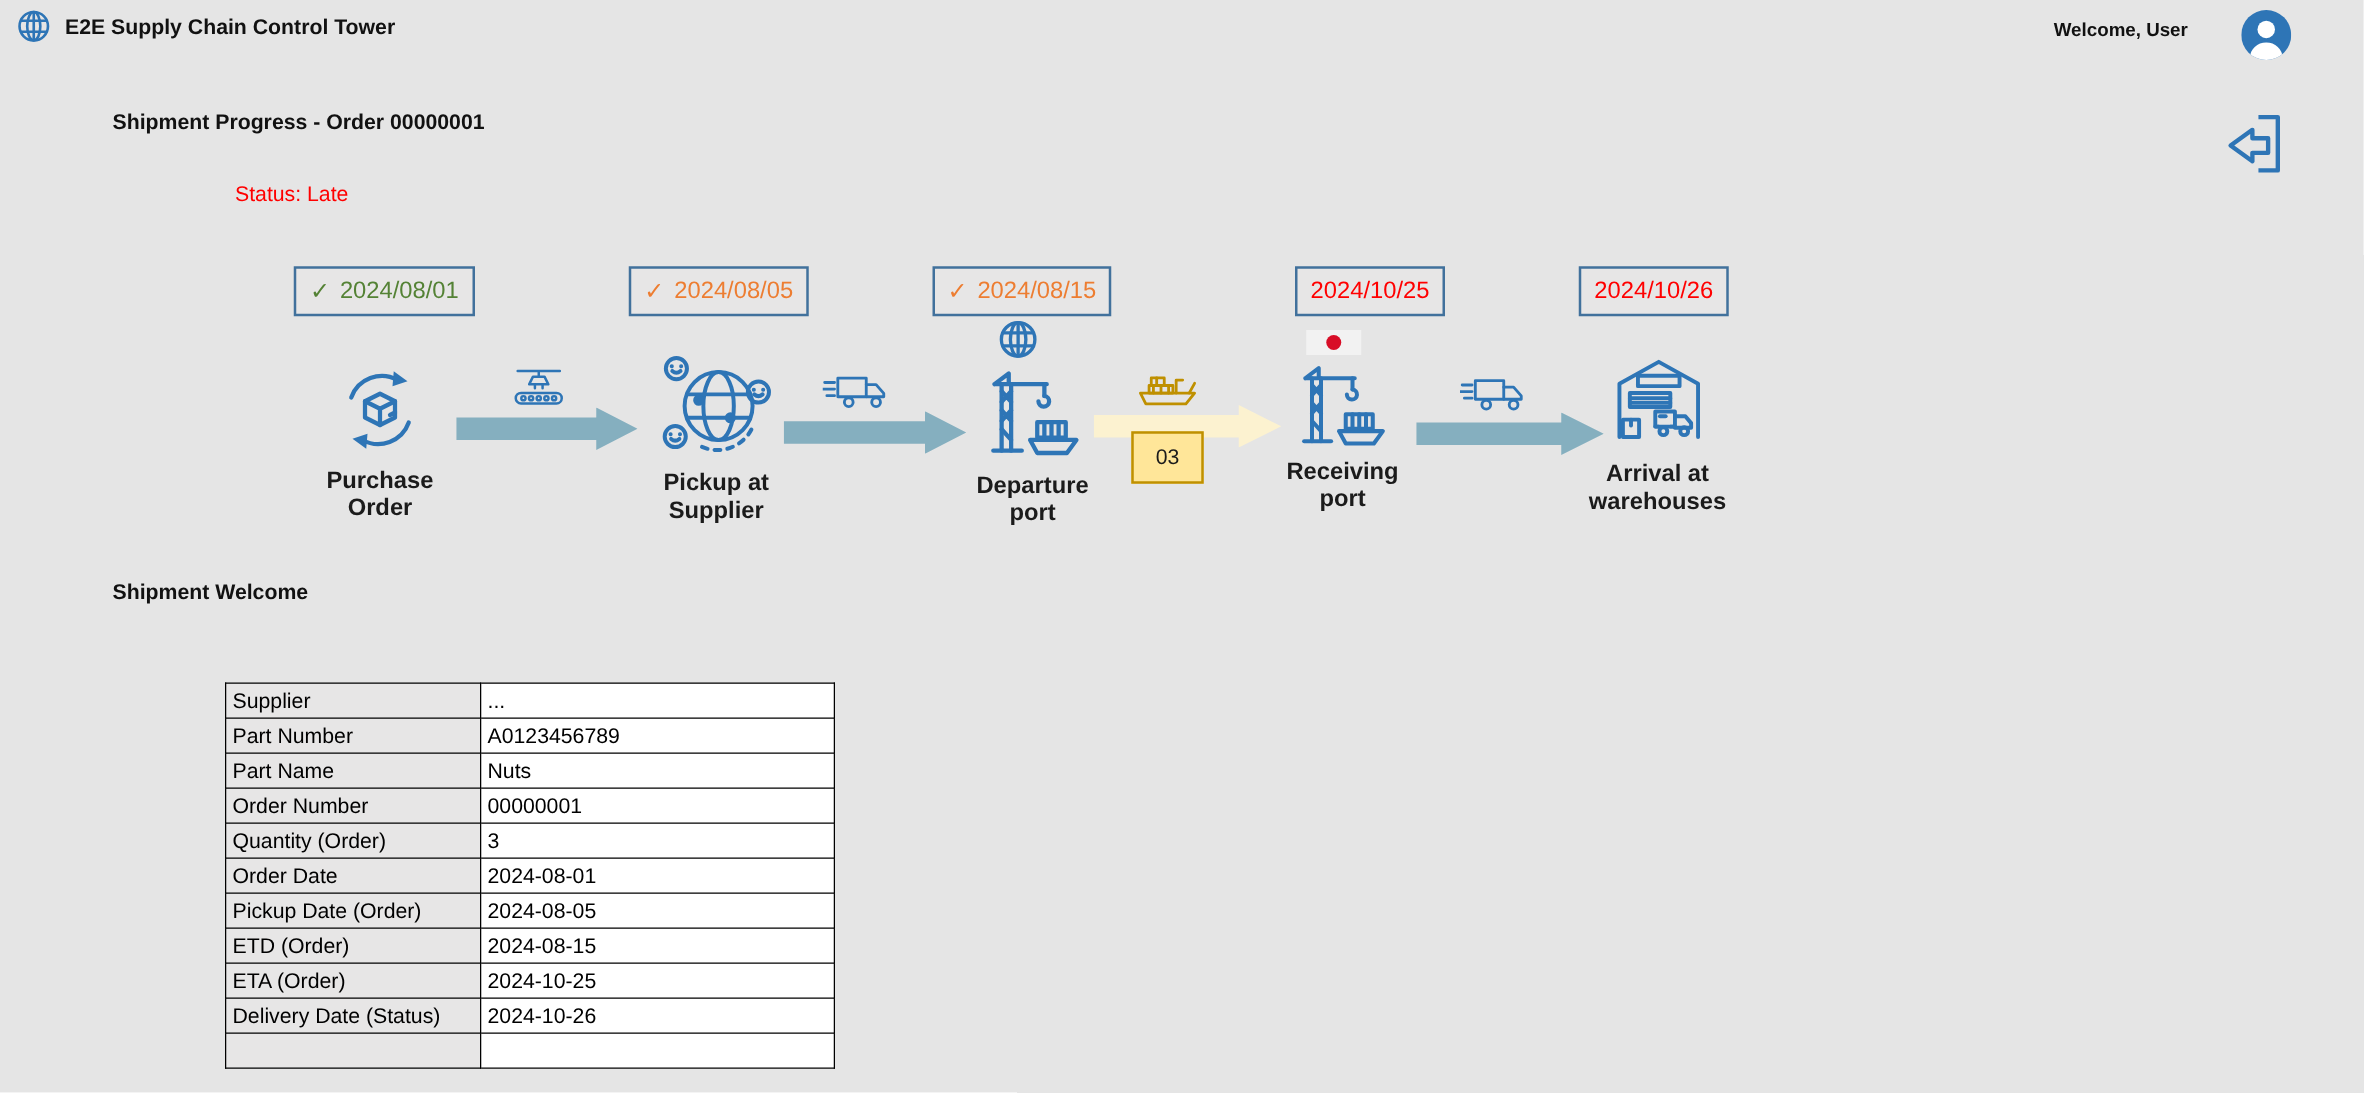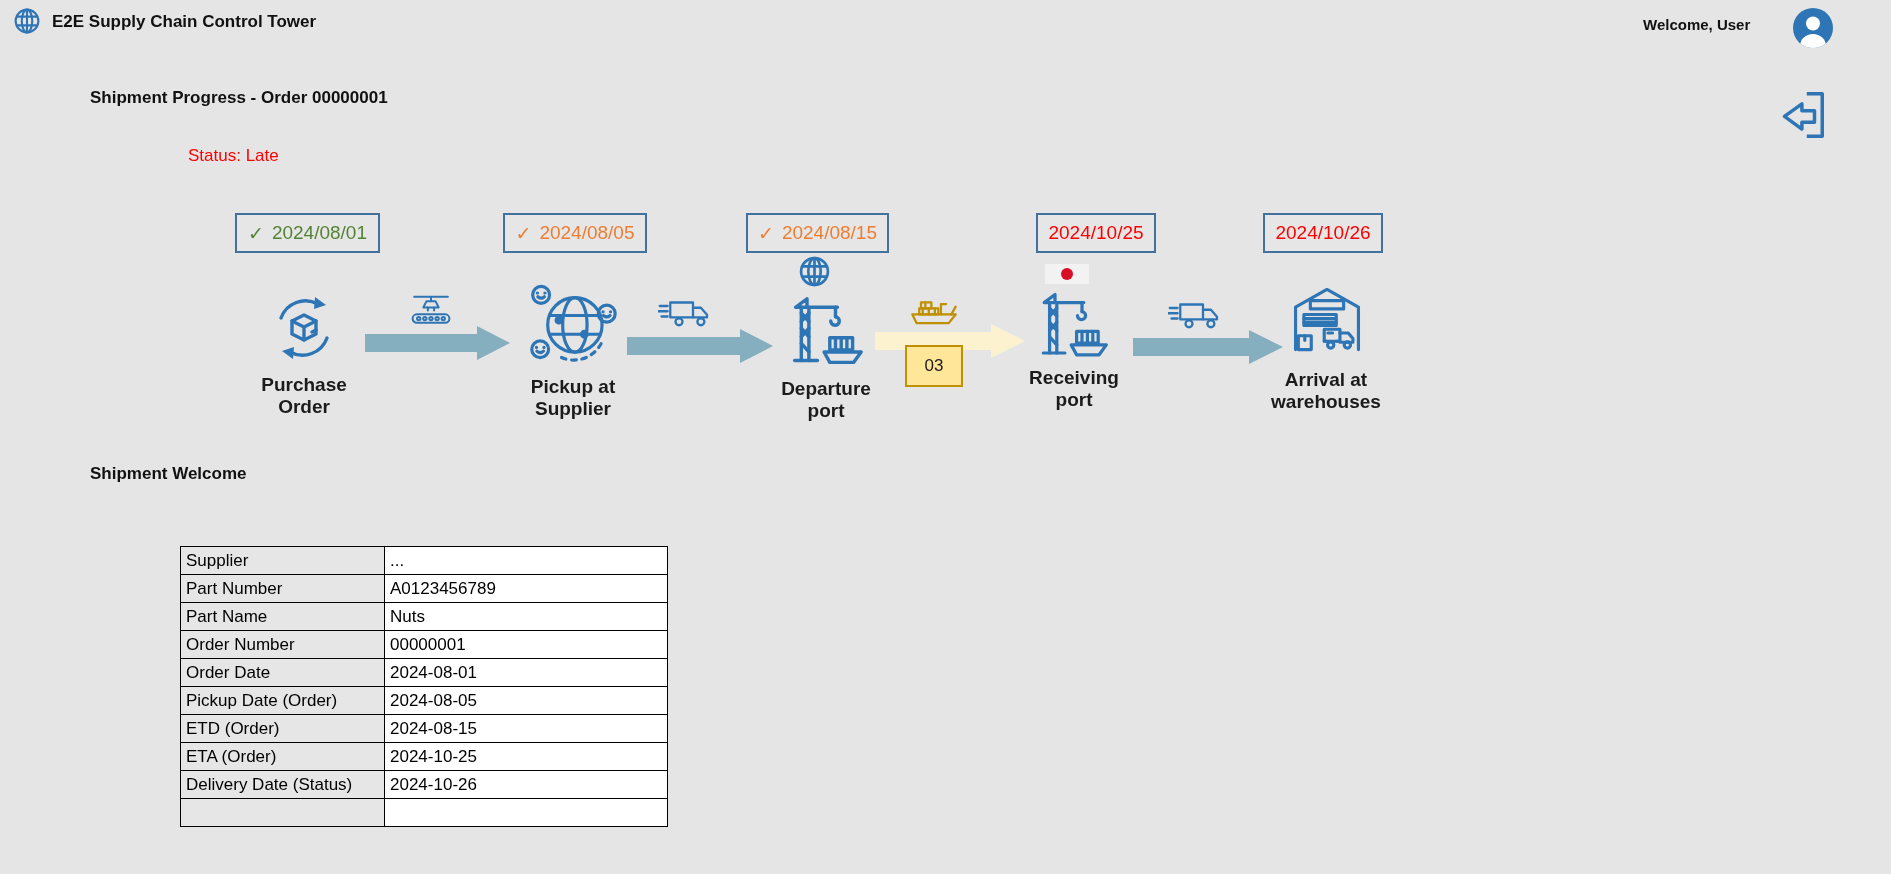--- a/index.html
+++ b/index.html
@@ -305,20 +305,24 @@
         </tr>
       <tr>
           <td class="lbl">Part Name</td>
           <td class="val">Nuts</td>
         </tr>
       <tr>
           <td class="lbl">Order Number</td>
           <td class="val">00000001</td>
         </tr>
       <tr>
+          <td class="lbl">Quantity (Order)</td>
+          <td class="val">3</td>
+        </tr>
+      <tr>
           <td class="lbl">Order Date</td>
           <td class="val">2024-08-01</td>
         </tr>
       <tr>
           <td class="lbl">Pickup Date (Order)</td>
           <td class="val">2024-08-05</td>
         </tr>
       <tr>
           <td class="lbl">ETD (Order)</td>
           <td class="val">2024-08-15</td>

